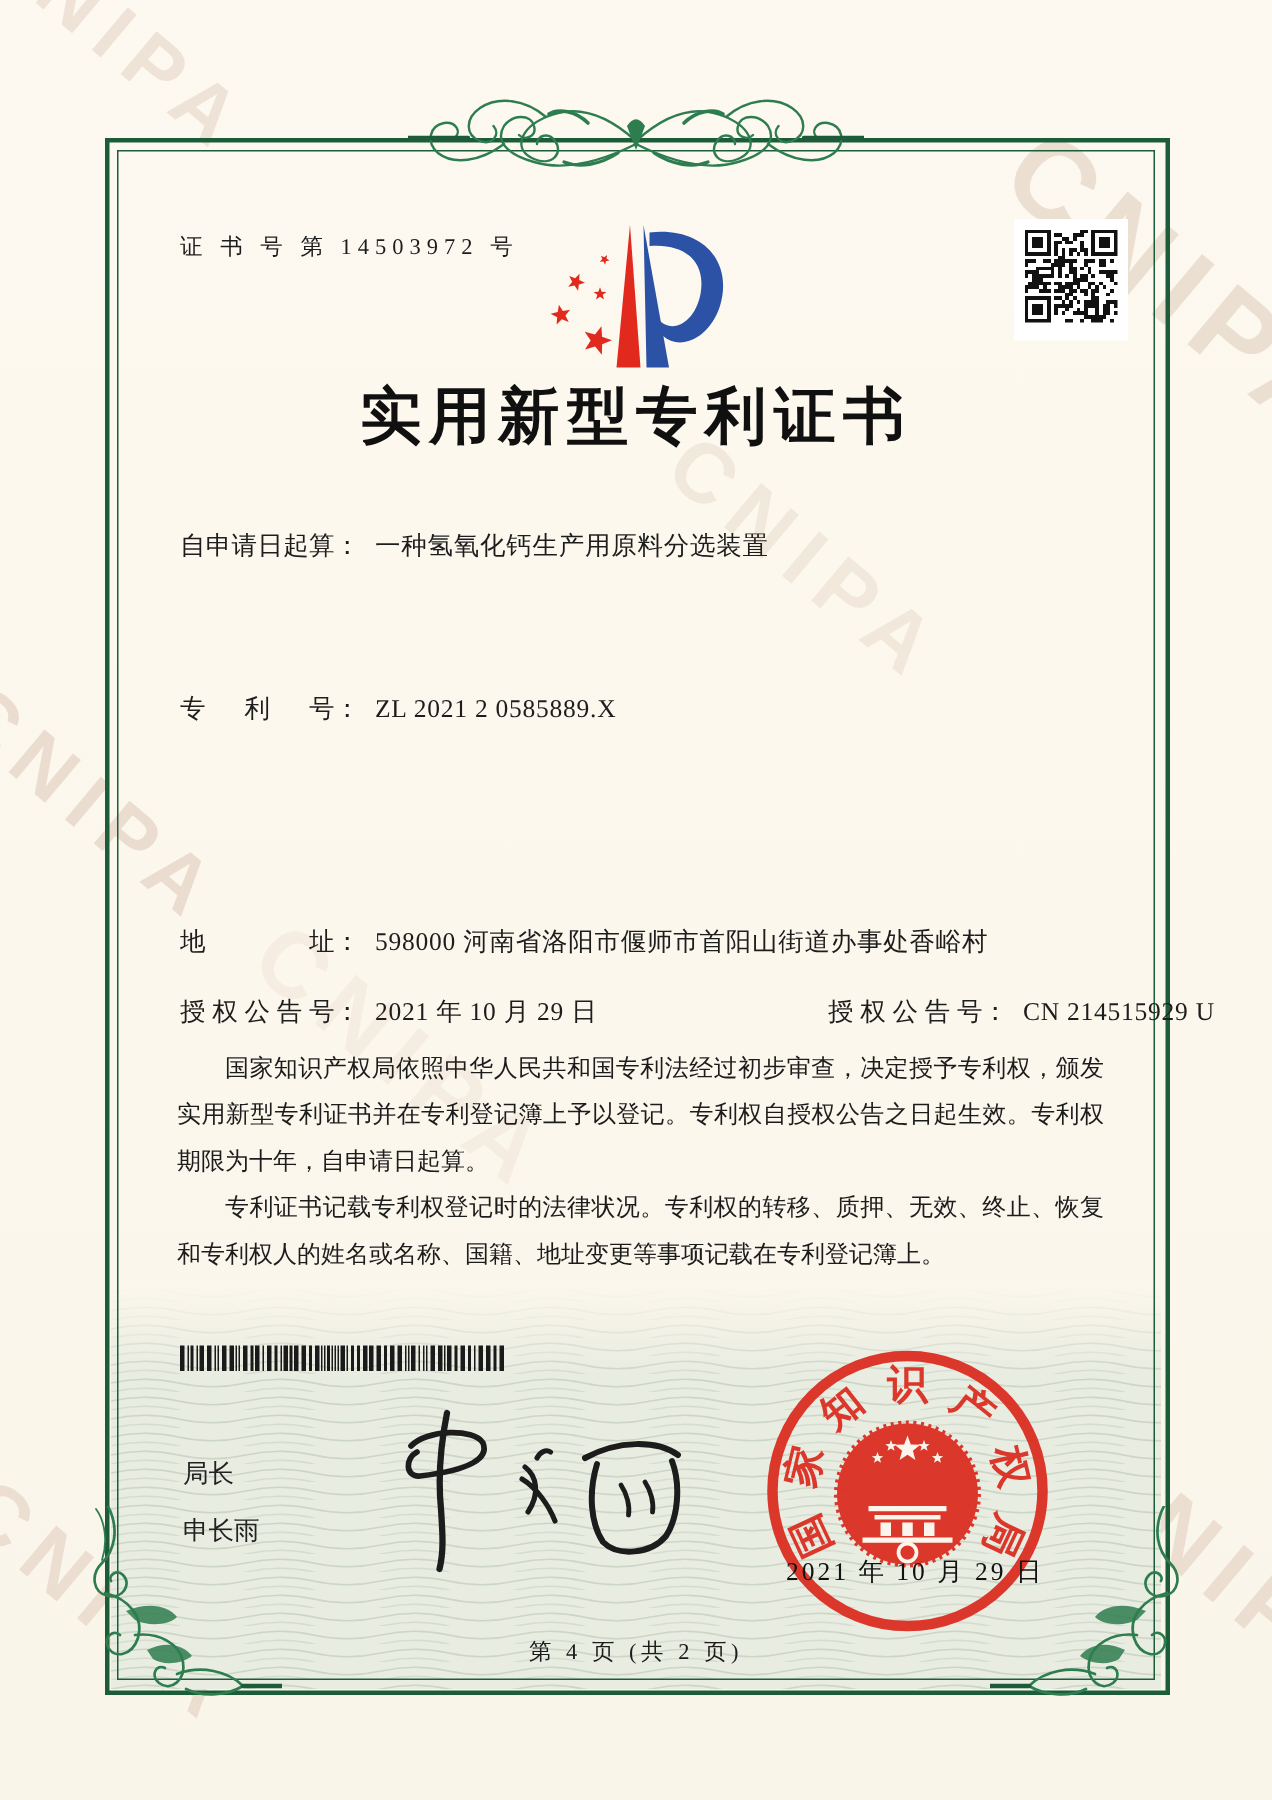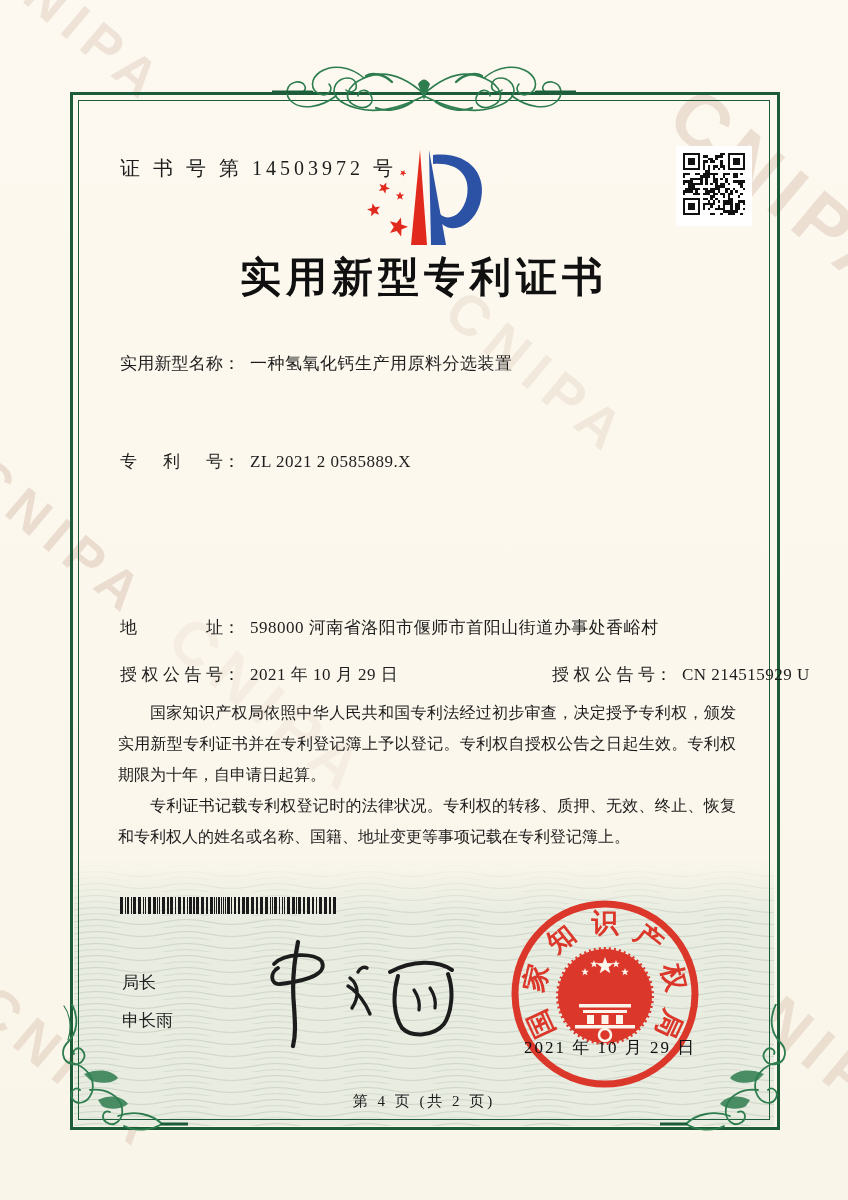--- a/index.html
+++ b/index.html
@@ -13,21 +13,21 @@
   
   .frame-outer{position:absolute;left:70px;top:92px;width:704px;height:1032px;
       border:3px solid var(--border-green);z-index:3;pointer-events:none;}
   .frame-inner{position:absolute;left:78px;top:100px;width:690px;height:1018px;
       border:1px solid var(--border-green);z-index:3;pointer-events:none;}
   
   .wavezone{position:absolute;left:74px;top:856px;width:700px;height:270px;z-index:1;}
   .wavefade{position:absolute;left:74px;top:856px;width:700px;height:60px;z-index:1;
       background:linear-gradient(180deg,#fcf7ec 0%,rgba(252,247,236,0) 100%);}
   .content{position:absolute;left:0;top:0;width:848px;height:1200px;z-index:4;}
-  .certno{position:absolute;left:120px;top:155px;font-size:20px;letter-spacing:4px;color:#1c1c1c;text-align:center;}
+  .certno{position:absolute;left:120px;top:155px;font-size:15px;letter-spacing:4px;color:#1c1c1c;text-align:center;}
   .logo{position:absolute;left:350px;top:138px;}
   .qrbox{position:absolute;left:676px;top:146px;background:#fff;padding:7px;}
   .title{position:absolute;left:74px;top:250px;width:700px;text-align:center;
       font-size:41px;font-weight:bold;letter-spacing:5px;color:#101010;}
   .row{position:absolute;left:120px;font-size:17px;color:#1d1d1d;white-space:nowrap;}
   .flabel{display:inline-block;width:103px;text-align:justify;text-align-last:justify;vertical-align:top;}
   .colon{margin-right:10px;}
   .fval{letter-spacing:.5px;}
   .row2nd{position:absolute;left:432px;top:0;font-family:Liberation Serif, serif;}
   .paras{position:absolute;left:118px;top:697px;width:618px;font-size:16px;
@@ -357,23 +357,23 @@
           <rect x="18" y="24" width="1" height="1" fill="#111"></rect>
           <rect x="19" y="24" width="1" height="1" fill="#111"></rect>
           <rect x="20" y="24" width="1" height="1" fill="#111"></rect>
           <rect x="23" y="24" width="1" height="1" fill="#111"></rect>
         </svg>
     </div>
 
     <div class="title">实用新型专利证书</div>
 
     <div class="row" style="top:352px">
-      <span class="flabel">实用新型名称</span><span class="colon">：</span><span class="fval">一种氢氧化钙生产用原料分选装置</span>
-    </div>
-    <div class="row" style="top:450px">
+      <span class="flabel">自申请日起算</span><span class="colon">：</span><span class="fval">一种氢氧化钙生产用原料分选装置</span>
+    </div>
+    <div class="row" style="top:461px">
       <span class="flabel">专利号</span><span class="colon">：</span><span class="fval">ZL 2021 2 0585889.X</span>
     </div>
     <div class="row" style="top:616px">
       <span class="flabel">地址</span><span class="colon">：</span><span class="fval">598000 河南省洛阳市偃师市首阳山街道办事处香峪村</span>
     </div>
     <div class="row" style="top:663px;left:120px;width:660px">
       <span class="flabel">授权公告号</span><span class="colon">：</span><span class="fval">2021 年 10 月 29 日</span>
       <span class="row2nd">
         <span class="flabel">授权公告号</span><span class="colon">：</span><span class="fval">CN 214515929 U</span>
       </span>

